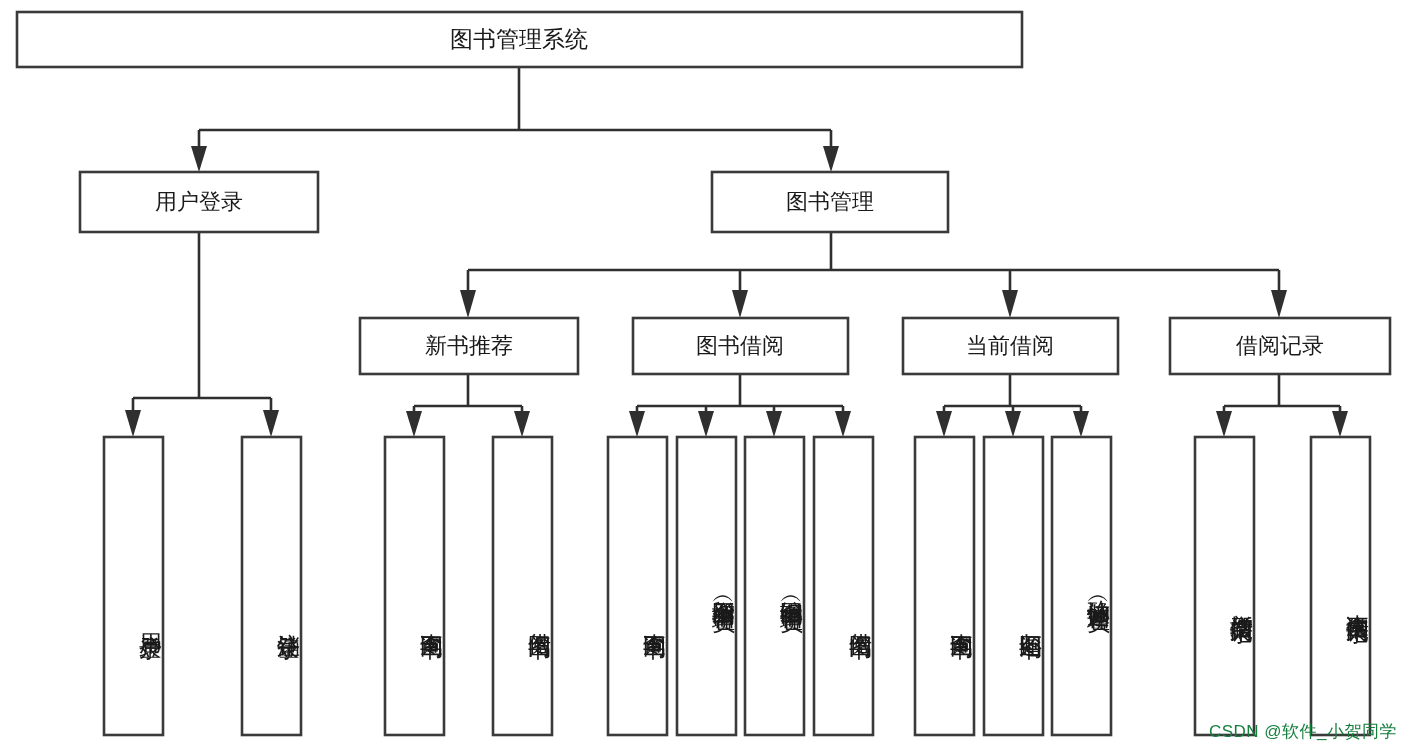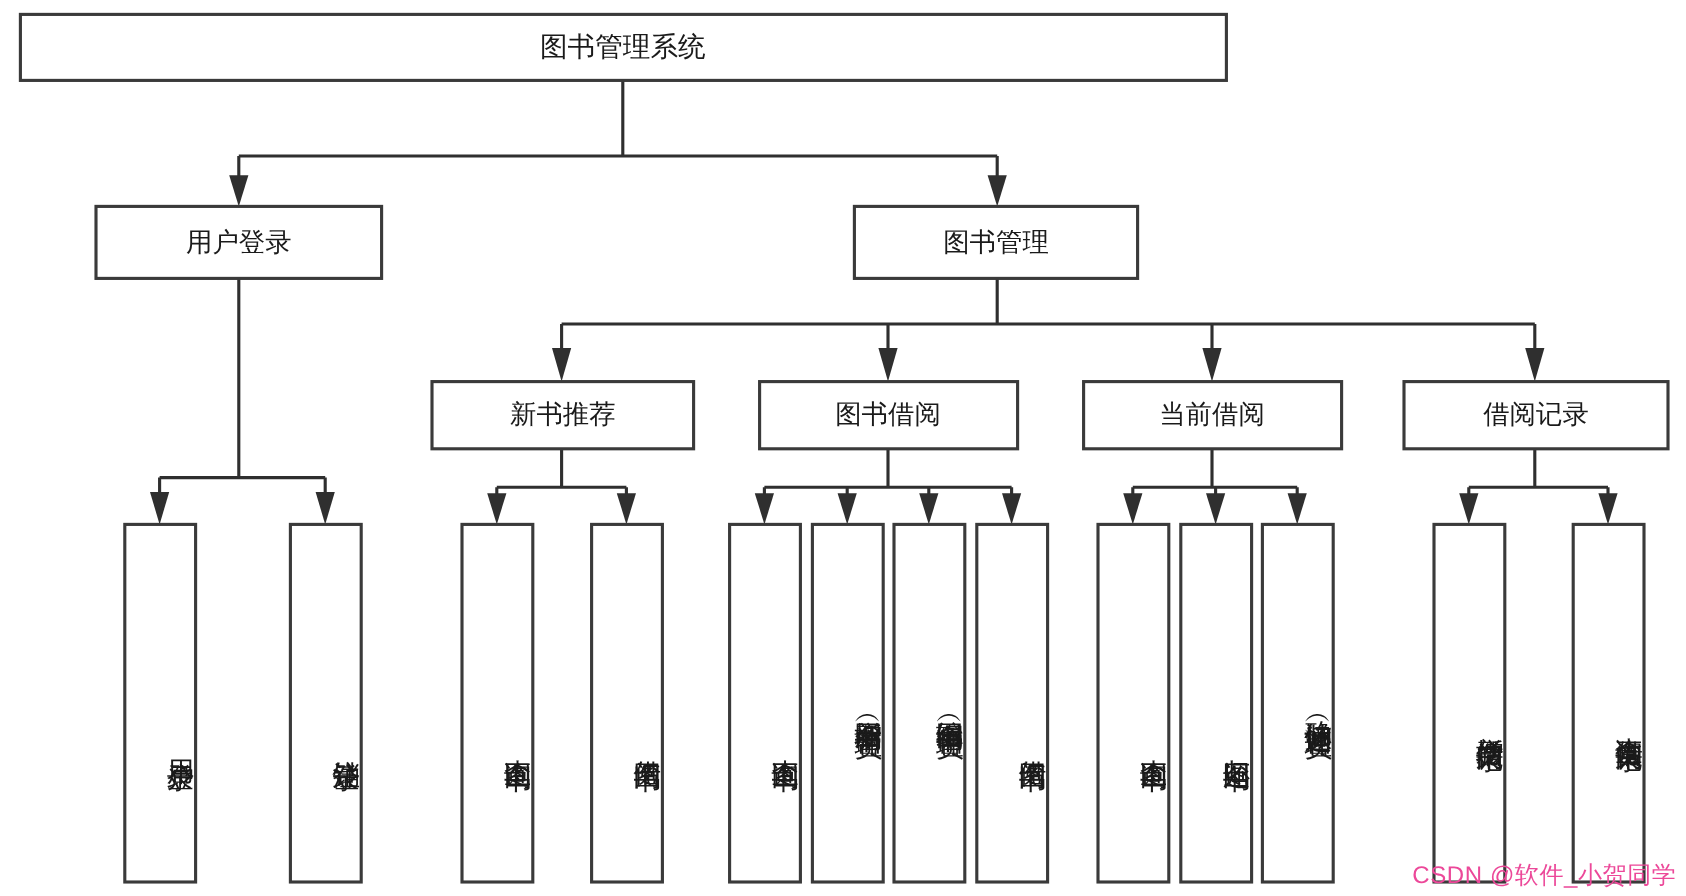--- a/index.html
+++ b/index.html
@@ -69,22 +69,22 @@
     pointer-events: none;
     display: flex;
     align-items: flex-start;
     justify-content: center;
   }
   .watermark {
     position: absolute;
     right: 8px;
     bottom: 4px;
     font-family: "Liberation Sans", "DejaVu Sans", sans-serif;
-    font-size: 20px;
-    color: #ec4899;
+    font-size: 17px;
+    color: #15803d;
     letter-spacing: 0.5px;
     white-space: nowrap;
     text-align: center;
   }
 </style>
 </head>
 <body>
 
 <div id="diagram-root">
 

